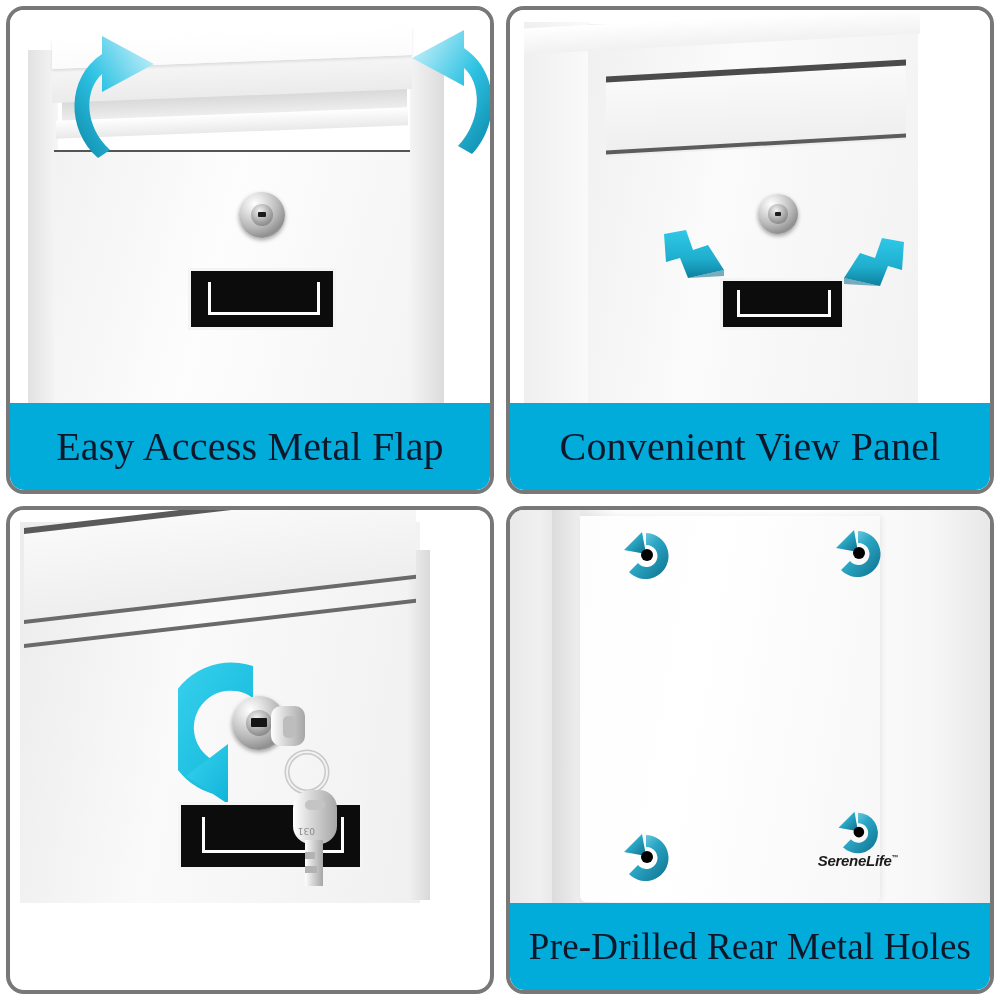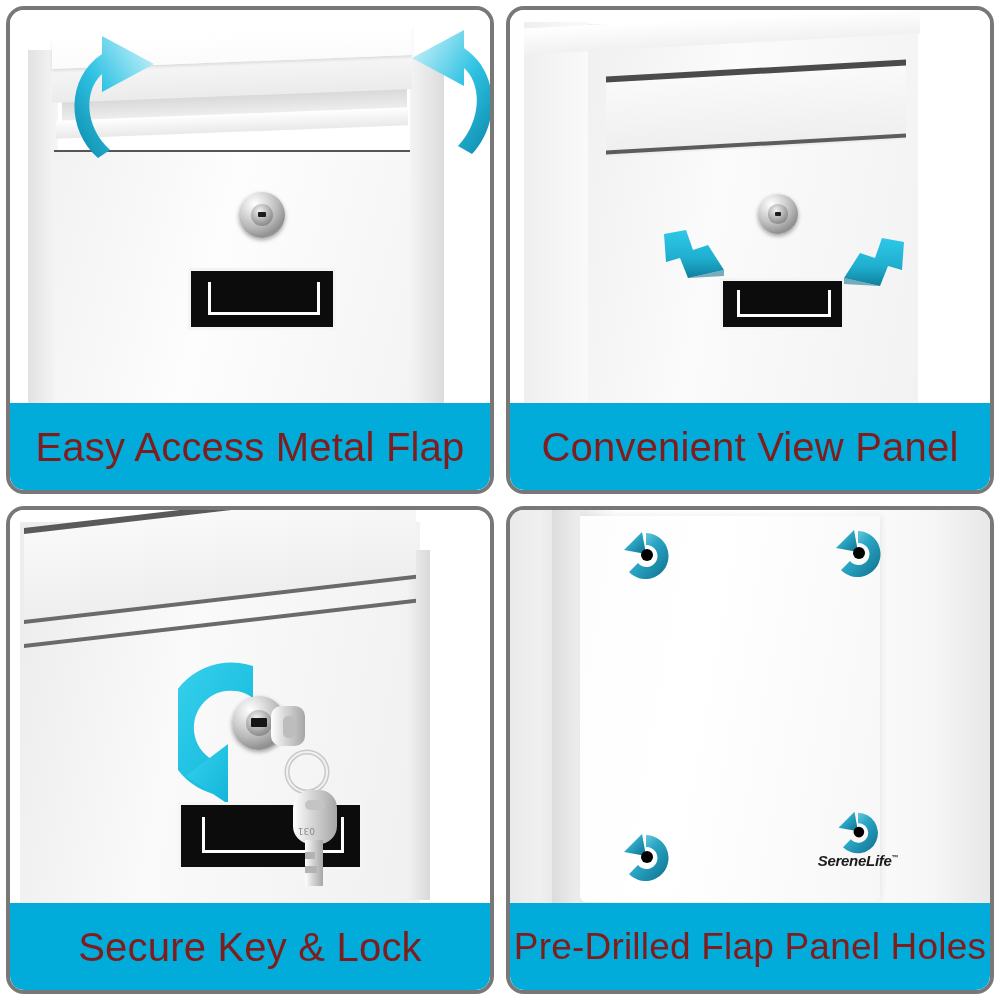--- a/index.html
+++ b/index.html
@@ -38,26 +38,27 @@
     left:0; right:0; bottom:0;
     height:87px;
     background:#01abda;
     display:flex;
     align-items:center;
     justify-content:center;
     border-bottom-left-radius:14px;
     border-bottom-right-radius:14px;
   }
   .caption span {
-    color:#7f1d1d;
+    color:#0f172a;
     font-size:40px;
     font-weight:400;
     letter-spacing:.2px;
     white-space:nowrap;
     line-height:1;
+    font-family:Liberation Serif, serif;
   }
   .caption.tight span { font-size:37px; }
 
   
   .viewwin {
     position:absolute;
     background:#0c0c0c;
     border:3px solid #f4f4f4;
   }
   .viewwin .u {
@@ -384,23 +385,20 @@
 
           <rect x="28" y="90" width="44" height="54" rx="18" fill="url(#gk)"></rect>
           <rect x="40" y="100" width="20" height="10" rx="5" fill="#c4c4c4"></rect>
           <rect x="40" y="140" width="18" height="46" fill="url(#gk)"></rect>
           <rect x="40" y="152" width="10" height="7" fill="#b3b3b3"></rect>
           <rect x="40" y="166" width="12" height="7" fill="#b3b3b3"></rect>
           <text x="50" y="128" font-family="DejaVu Sans, sans-serif" font-size="9" fill="#8a8a8a" transform="rotate(180 50 128)">031</text>
         </svg>
       </div>
 
-    </div>
-    <div class="caption">
-      <span>Secure Key &amp; Lock</span>
     </div>
   </div>
 
   <div class="panel" id="p4">
     <div class="photo">
 
       <div class="wall"></div>
       <div class="edgeL"></div>
       <div class="rearpanel"></div>
 
@@ -464,17 +462,17 @@
             <circle cx="27" cy="25" r="6" fill="#000000"></circle>
           </svg>
         </div>
         <div class="wordmark">
           <span>SereneLife</span><sup>™</sup>
         </div>
       </div>
 
     </div>
     <div class="caption tight">
-      <span>Pre-Drilled Flap Panel Holes</span>
+      <span>Pre-Drilled Rear Metal Holes</span>
     </div>
   </div>
 
 </div>
 
 </body></html>

